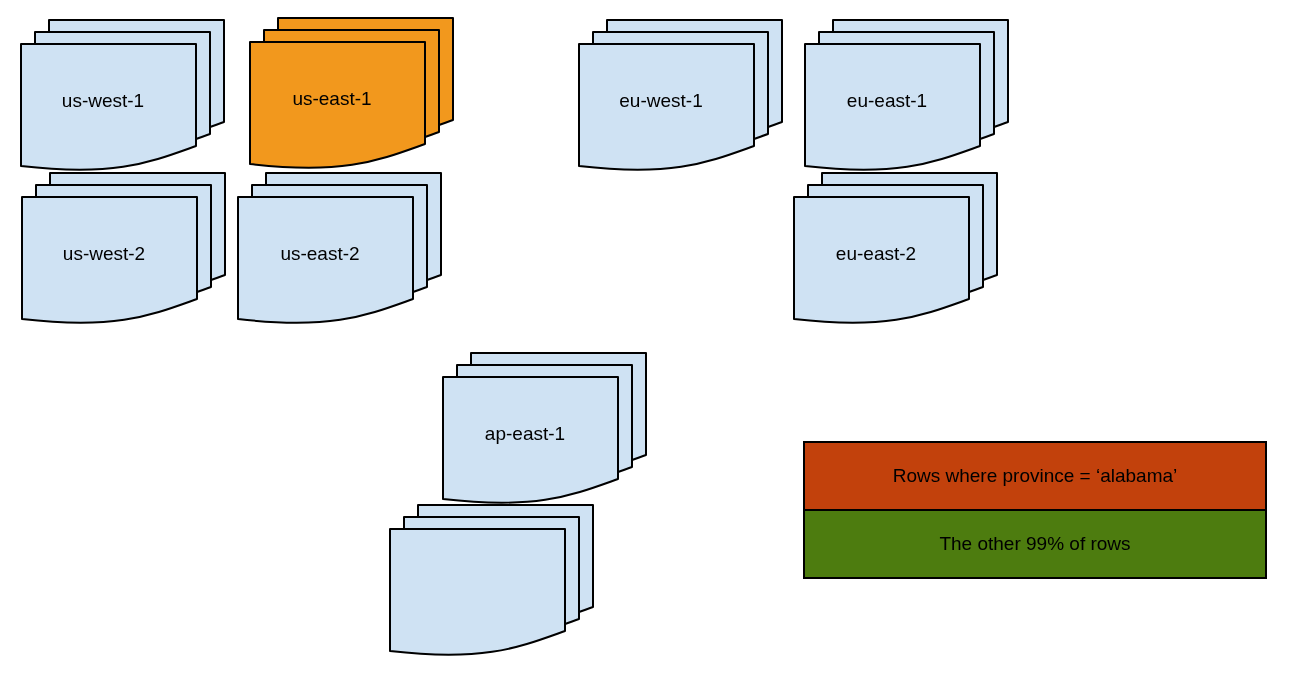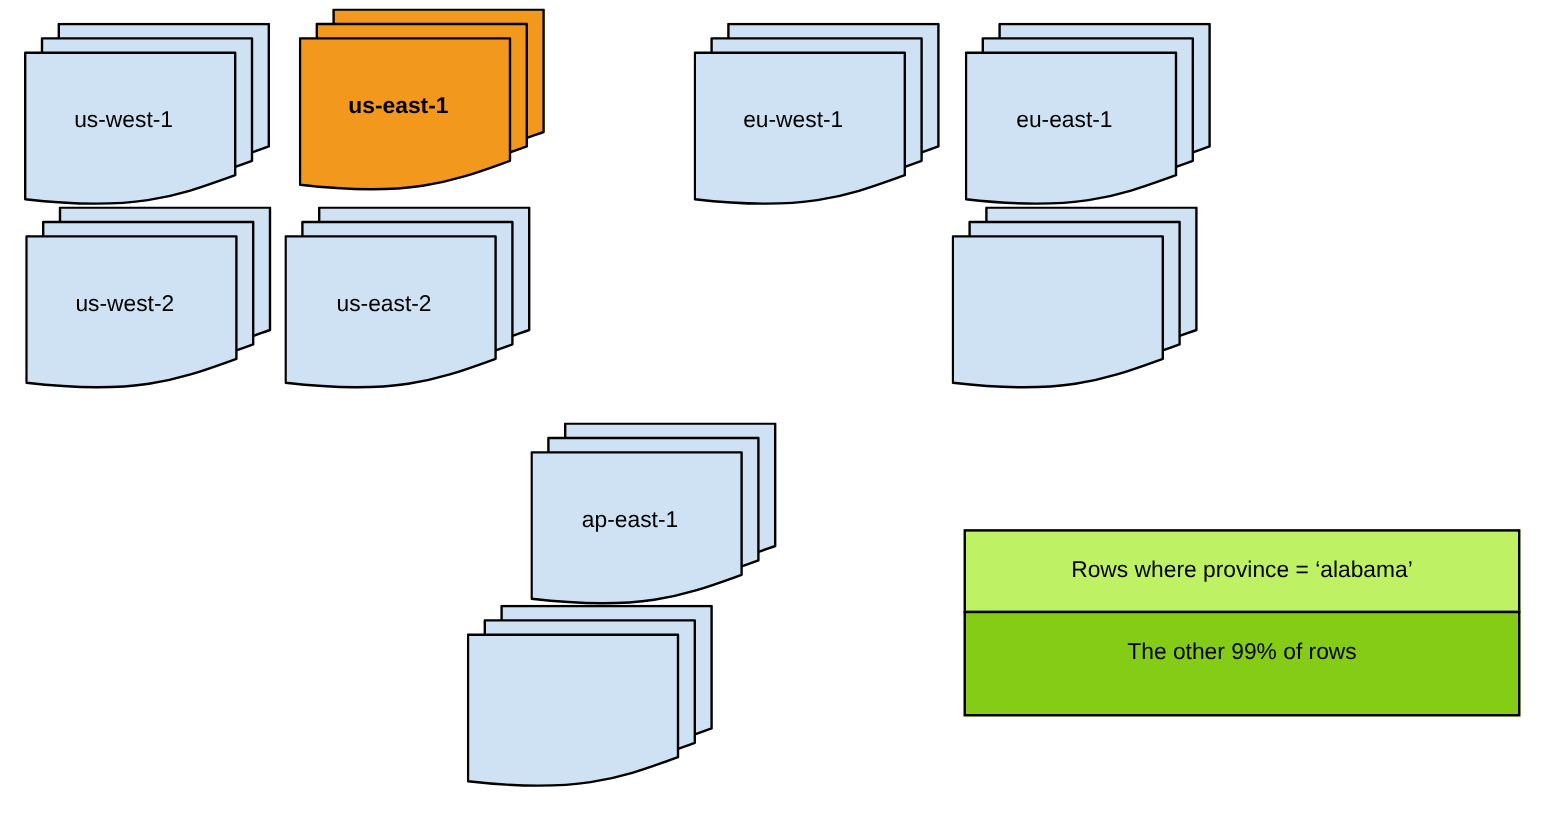--- a/index.html
+++ b/index.html
@@ -53,43 +53,43 @@
   .legend-row + .legend-row {
     margin-top: -2px;
   }
 </style>
 </head>
 <body>
 
 <div id="canvas">
 
   <div class="legend" style="left: 803px; top: 441px; width: 464px;">
-    <div class="legend-row" style="height: 70px; background: #bef264;">
+    <div class="legend-row" style="height: 70px; background: #c2410c;">
       <span>Rows where province = ‘alabama’</span>
     </div>
-    <div class="legend-row" style="height: 88px; background: #84cc16;">
+    <div class="legend-row" style="height: 70px; background: #4d7c0f;">
       <span>The other 99% of rows</span>
     </div>
   </div>
 
 <div class="stack" style="left: 20px; top: 19px;">
       <svg viewBox="0 0 206 156">
         <g transform="translate(28,0)">
           <path class="sheet" d="M1,1 H176 V103 C131,119 96,134 1,123 Z" stroke-width="2" stroke-linejoin="round" fill="#cfe2f3" stroke="#000000"></path>
         </g>
         <g transform="translate(14,12)">
           <path class="sheet" d="M1,1 H176 V103 C131,119 96,134 1,123 Z" stroke-width="2" stroke-linejoin="round" fill="#cfe2f3" stroke="#000000"></path>
         </g>
         <g transform="translate(0,24)">
           <path class="sheet" d="M1,1 H176 V103 C131,119 96,134 1,123 Z" stroke-width="2" stroke-linejoin="round" fill="#cfe2f3" stroke="#000000"></path>
         </g>
       </svg>
       <div class="region-label">us-west-1</div>
     </div>
-    <div class="stack" style="left: 249px; top: 7px; font-weight: bold;">
+    <div class="stack" style="left: 249px; top: 17px;">
       <svg viewBox="0 0 206 156">
         <g transform="translate(28,0)">
           <path class="sheet" d="M1,1 H176 V103 C131,119 96,134 1,123 Z" stroke-width="2" stroke-linejoin="round" fill="#f2981d" stroke="#000000"></path>
         </g>
         <g transform="translate(14,12)">
           <path class="sheet" d="M1,1 H176 V103 C131,119 96,134 1,123 Z" stroke-width="2" stroke-linejoin="round" fill="#f2981d" stroke="#000000"></path>
         </g>
         <g transform="translate(0,24)">
           <path class="sheet" d="M1,1 H176 V103 C131,119 96,134 1,123 Z" stroke-width="2" stroke-linejoin="round" fill="#f2981d" stroke="#000000"></path>
         </g>
@@ -157,20 +157,21 @@
         <g transform="translate(28,0)">
           <path class="sheet" d="M1,1 H176 V103 C131,119 96,134 1,123 Z" stroke-width="2" stroke-linejoin="round" fill="#cfe2f3" stroke="#000000"></path>
         </g>
         <g transform="translate(14,12)">
           <path class="sheet" d="M1,1 H176 V103 C131,119 96,134 1,123 Z" stroke-width="2" stroke-linejoin="round" fill="#cfe2f3" stroke="#000000"></path>
         </g>
         <g transform="translate(0,24)">
           <path class="sheet" d="M1,1 H176 V103 C131,119 96,134 1,123 Z" stroke-width="2" stroke-linejoin="round" fill="#cfe2f3" stroke="#000000"></path>
         </g>
       </svg>
+      <div class="region-label">eu-east-2</div>
     </div>
     <div class="stack" style="left: 402px; top: 352px; margin-left: 40px;">
       <svg viewBox="0 0 206 156">
         <g transform="translate(28,0)">
           <path class="sheet" d="M1,1 H176 V103 C131,119 96,134 1,123 Z" stroke-width="2" stroke-linejoin="round" fill="#cfe2f3" stroke="#000000"></path>
         </g>
         <g transform="translate(14,12)">
           <path class="sheet" d="M1,1 H176 V103 C131,119 96,134 1,123 Z" stroke-width="2" stroke-linejoin="round" fill="#cfe2f3" stroke="#000000"></path>
         </g>
         <g transform="translate(0,24)">

